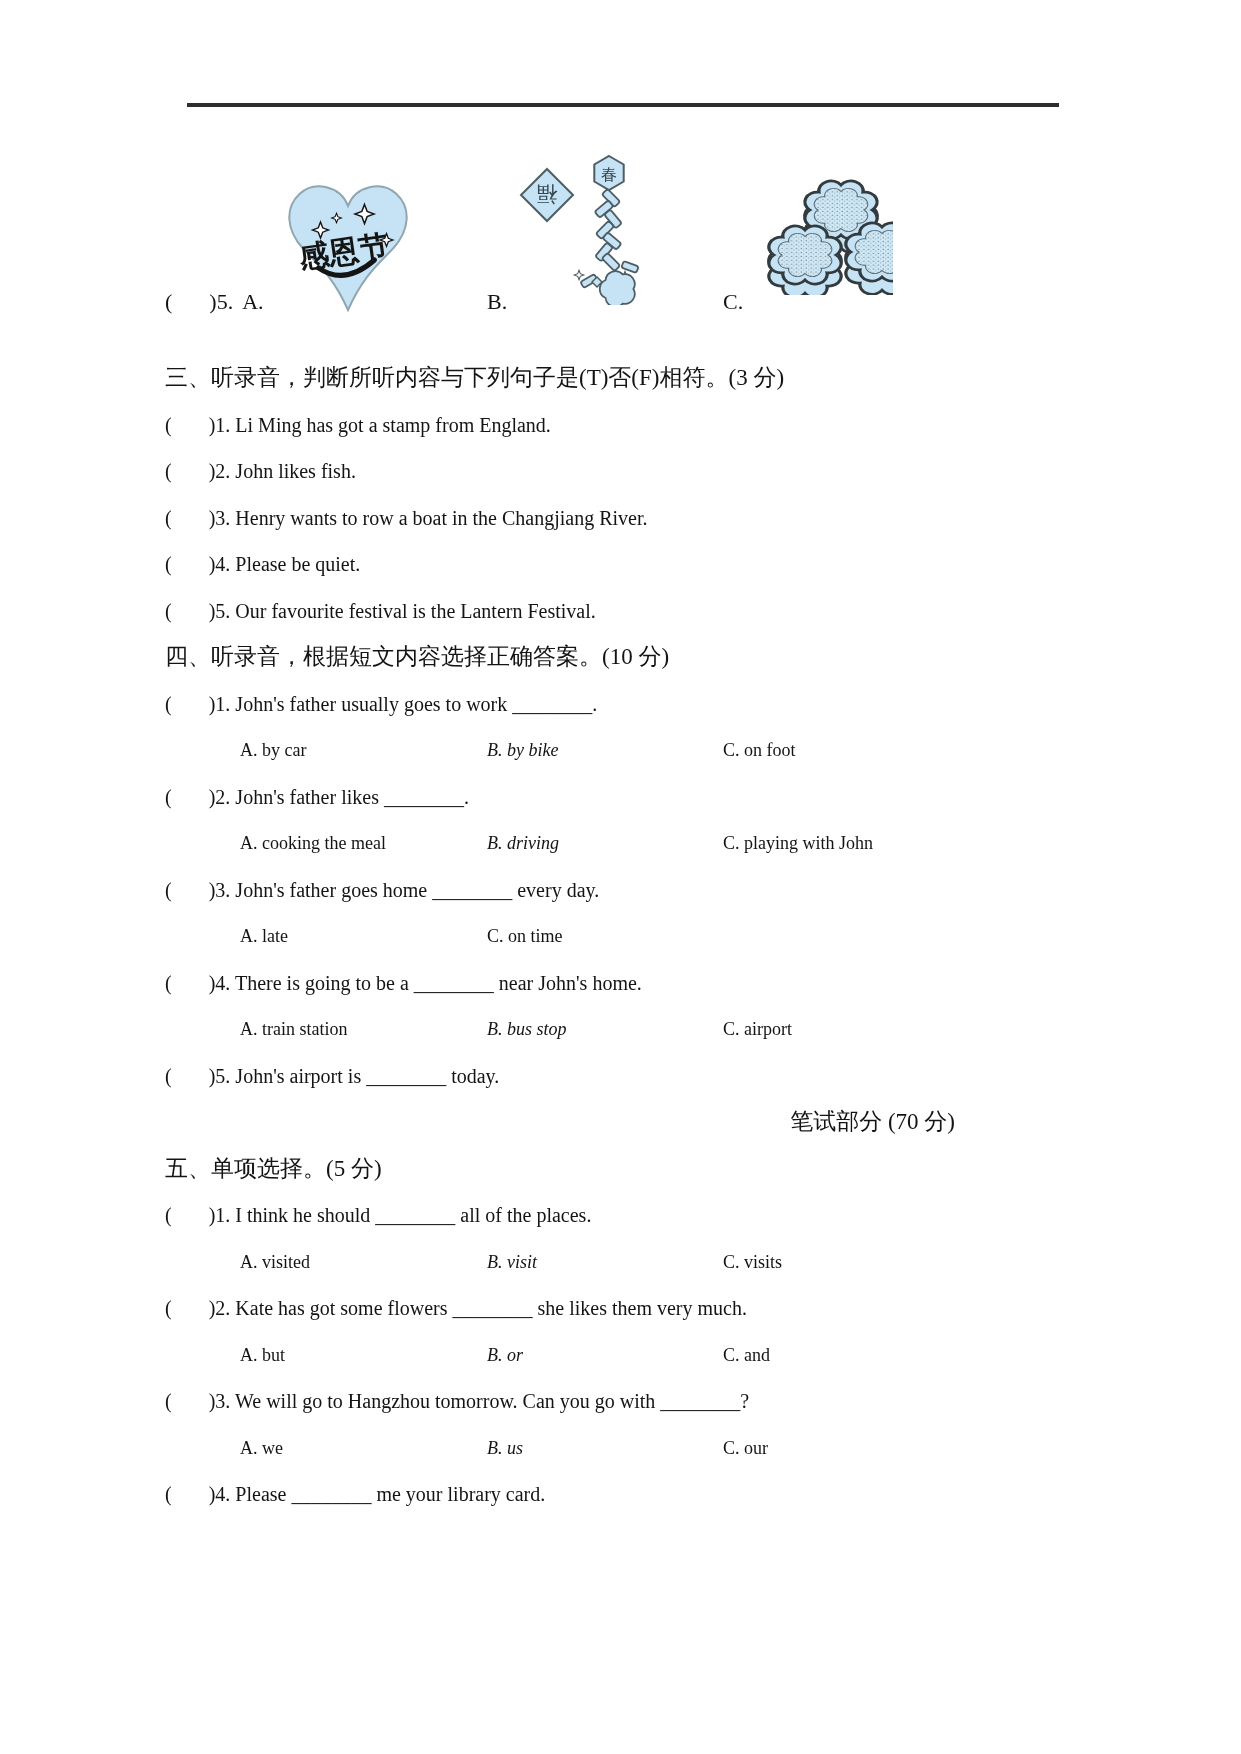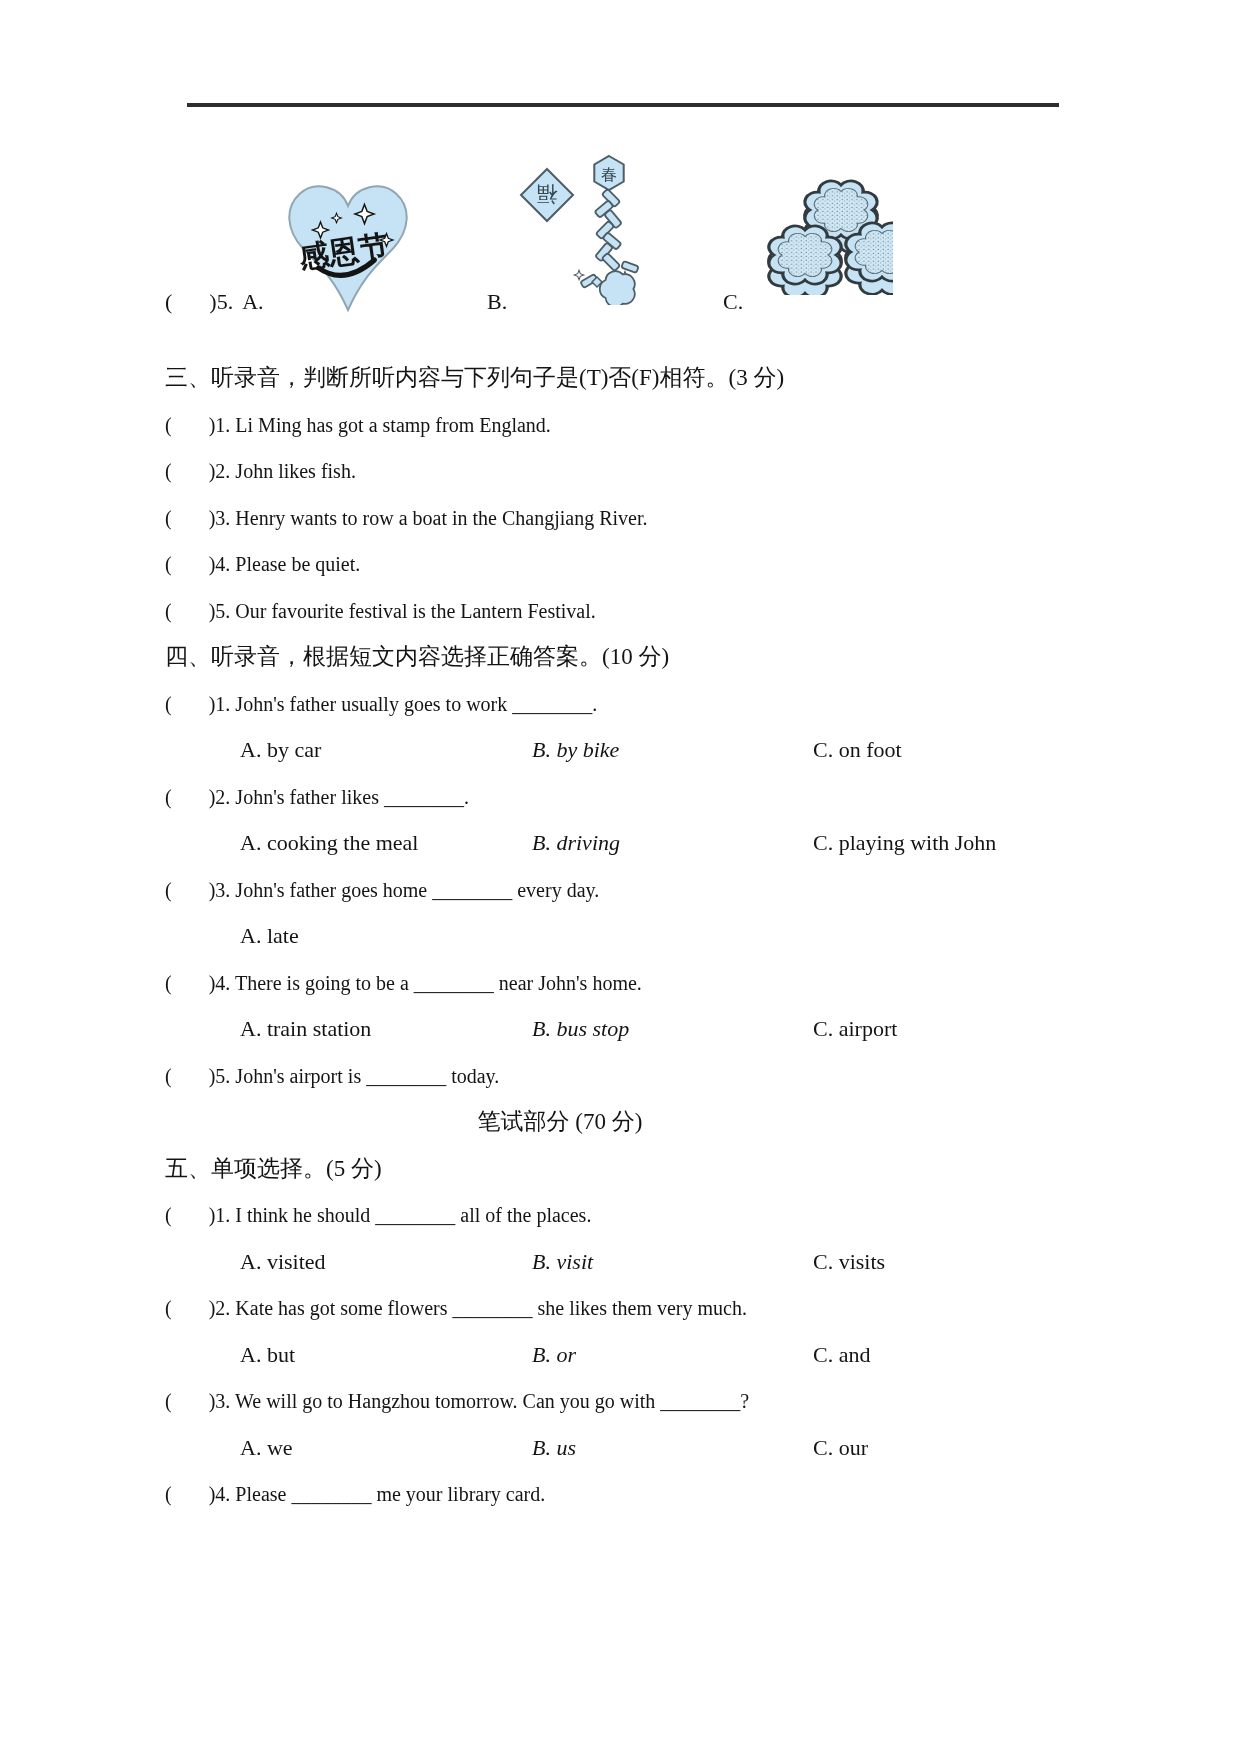--- a/index.html
+++ b/index.html
@@ -34,30 +34,29 @@
 
   
   .flow { position:absolute; left:165px; top:355px; width:950px; }
   .heading {
     font-size:23px; height:46.5px; line-height:46.5px; white-space:nowrap;
   }
   .qline {
     font-size:20px; height:46.5px; line-height:46.5px; white-space:nowrap;
   }
   .opts {
-    display:flex; font-size:22px; height:46.5px; line-height:46.5px;
+    display:flex; font-size:18px; height:46.5px; line-height:46.5px;
     padding-left:75px;
-    gap:45px;
   }
   .opts .o0 { width:247px; }
   .opts .o1 { width:236px;font-style:italic; }
   .opts .o2 { flex:1; }
   .banner {
     font-size:23px; height:46.5px; line-height:46.5px;
-    width:790px; text-align:center;
+    width:790px; text-align:right;
   }
 
   svg text.cn { font-family:"Liberation Serif","DejaVu Serif",serif; }
 </style>
 </head>
 <body>
 
 <svg width="0" height="0" style="position:absolute" aria-hidden="true">
   <defs>
     <path id="star4" d="M0,-8 L2.2,-2.2 L8,0 L2.2,2.2 L0,8 L-2.2,2.2 L-8,0 L-2.2,-2.2 Z"></path>
@@ -151,20 +150,21 @@
       </div>
       <div class="qline"><span>(</span><span class="gap"></span><span>)2.</span> <span>John's father likes ________.</span></div>
       <div class="opts">
         <span class="o0">A. cooking the meal</span>
         <span class="o1">B. driving</span>
         <span class="o2">C. playing with John</span>
       </div>
       <div class="qline"><span>(</span><span class="gap"></span><span>)3.</span> <span>John's father goes home ________ every day.</span></div>
       <div class="opts">
         <span class="o0">A. late</span>
+        <span class="o2">C. on time</span>
       </div>
       <div class="qline"><span>(</span><span class="gap"></span><span>)4.</span> <span>There is going to be a ________ near John's home.</span></div>
       <div class="opts">
         <span class="o0">A. train station</span>
         <span class="o1">B. bus stop</span>
         <span class="o2">C. airport</span>
       </div>
       <div class="qline"><span>(</span><span class="gap"></span><span>)5.</span> <span>John's airport is ________ today.</span></div>
       <div class="banner">笔试部分  (70 分)</div>
       <div class="heading">五、单项选择。(5 分)</div>

